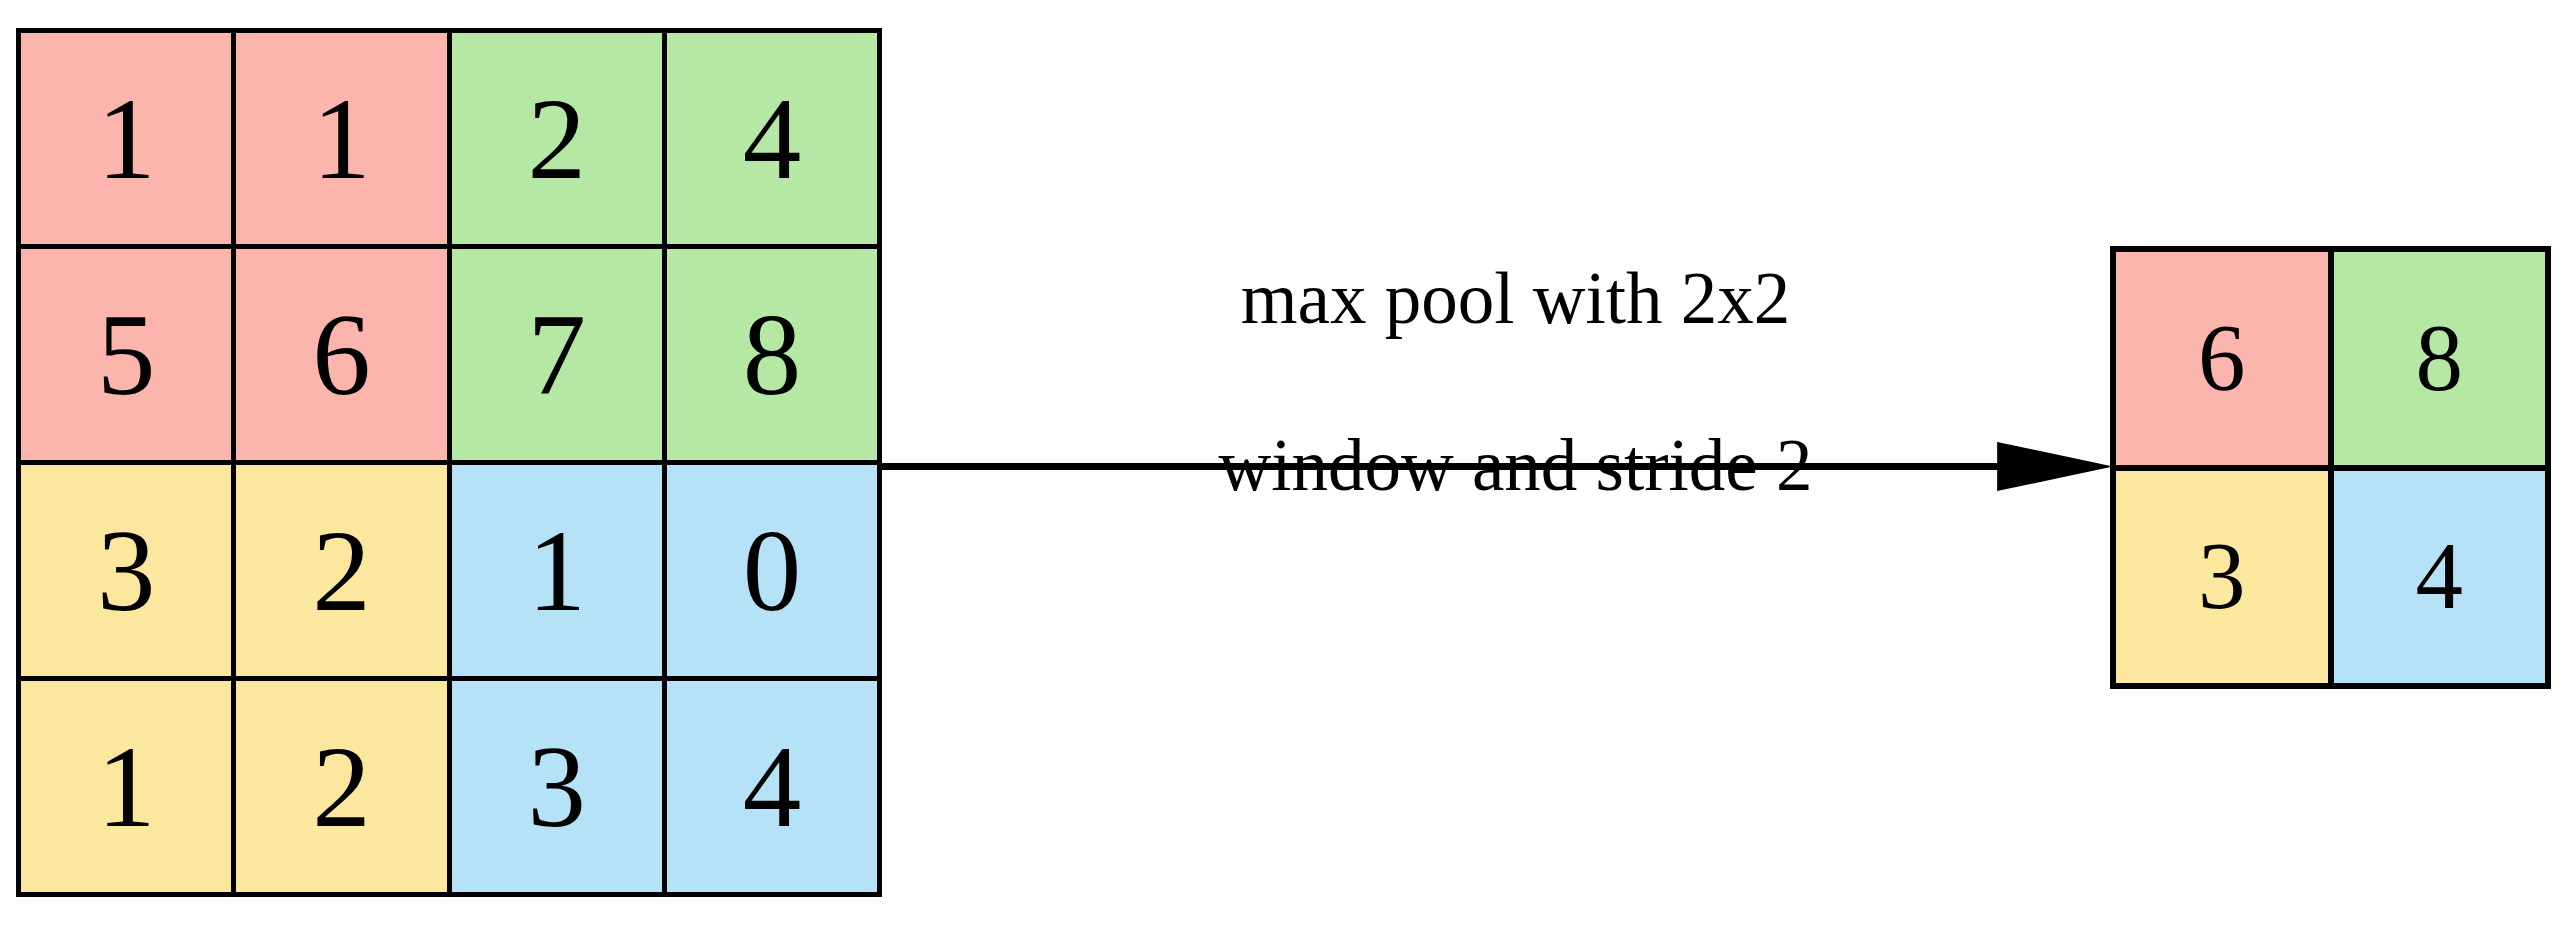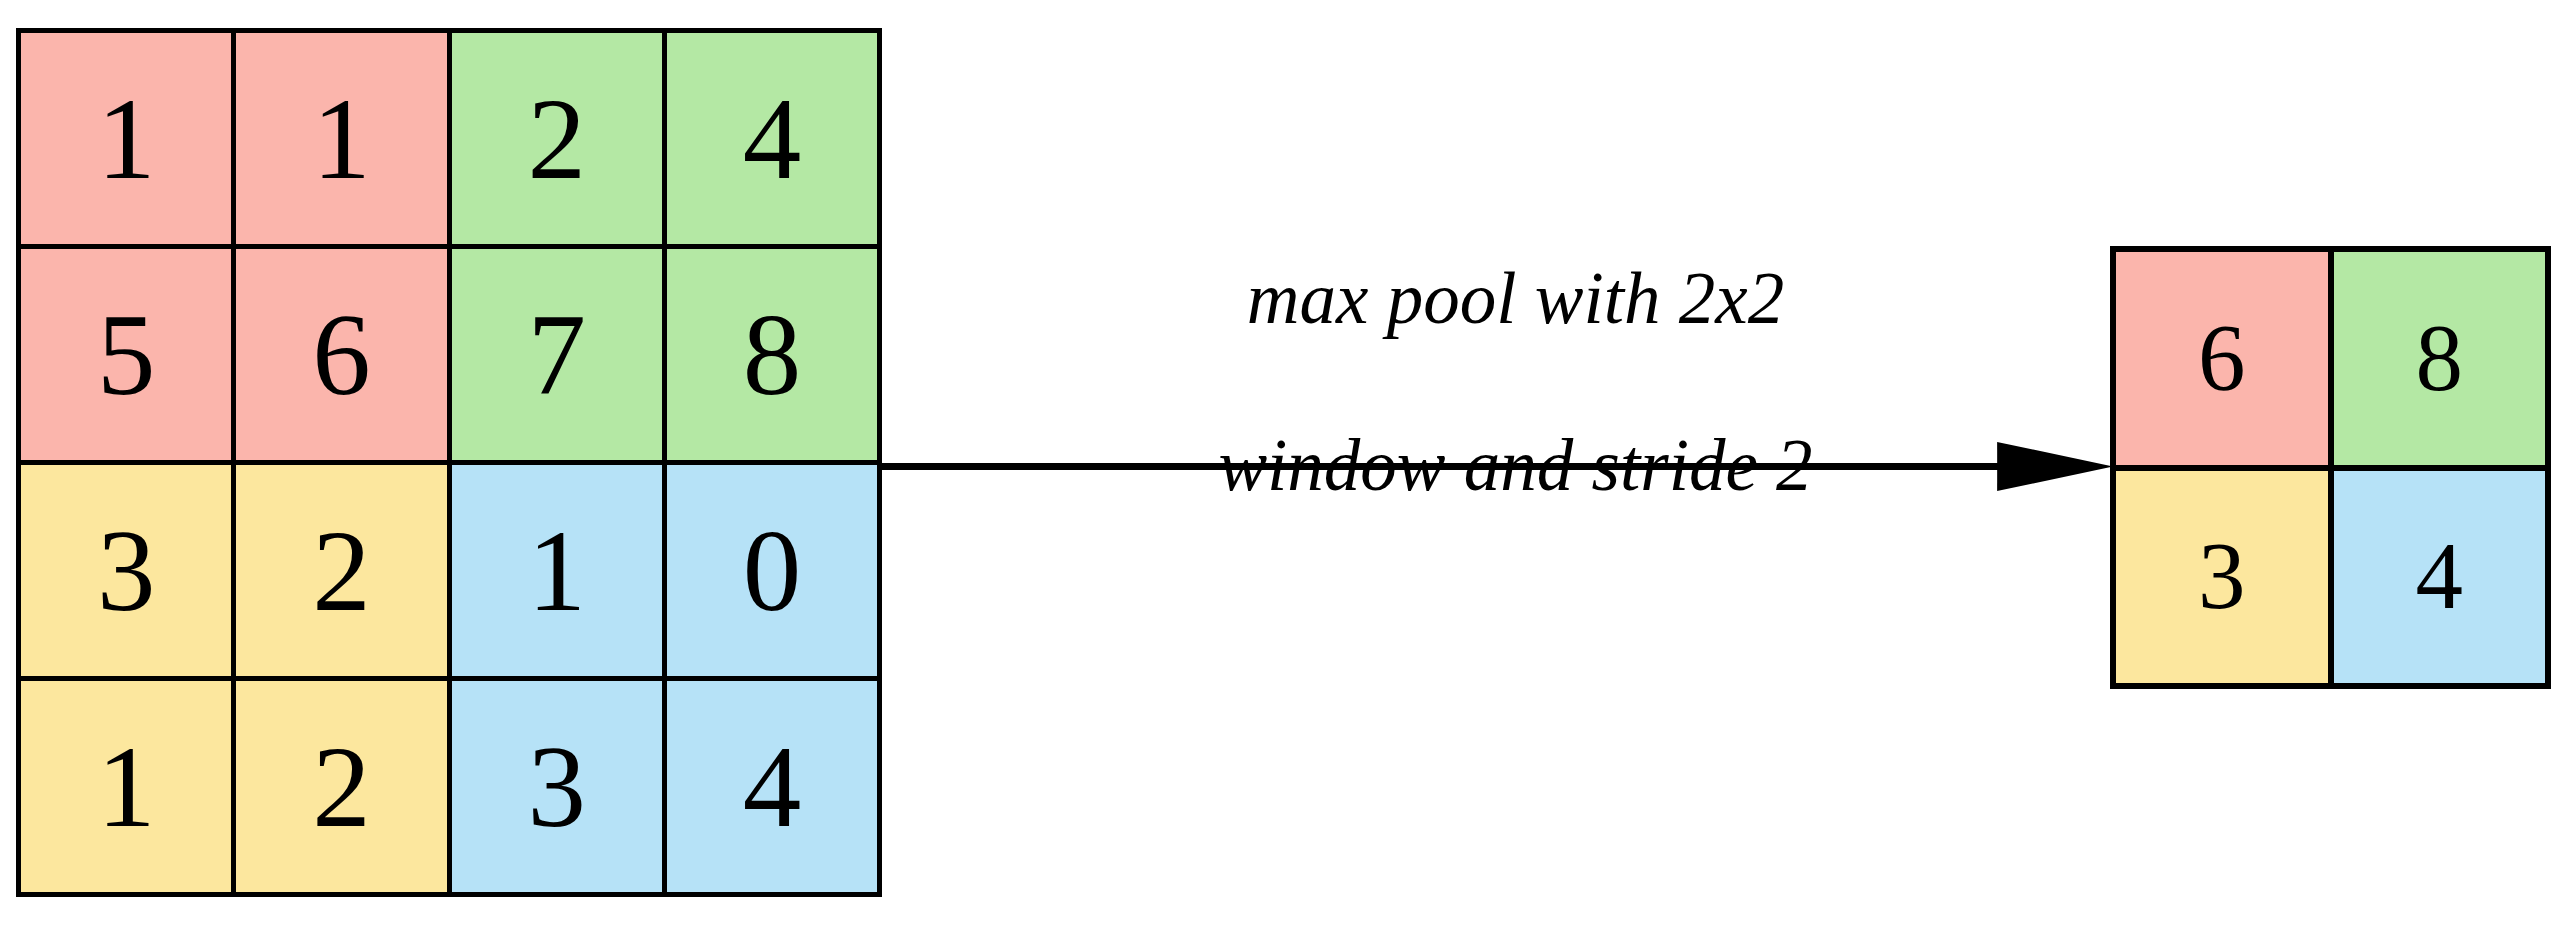--- a/index.html
+++ b/index.html
@@ -86,21 +86,21 @@
     left: 1050px;
     top: 174px;
     width: 931px;
     text-align: center;
     color: #000000;
     font-size: 73px;
     line-height: 1.14;
     white-space: pre-line;
     user-select: none;
   }
-  .caption-line { display: block; font-style: italic; }
+  .caption-line { display: block; }
 </style>
 </head>
 <body>
 
 <div id="stage">
 
   <div class="grid" id="input-grid">
     <div class="cell c-pink">1</div>
     <div class="cell c-pink">1</div>
     <div class="cell c-green">2</div>

